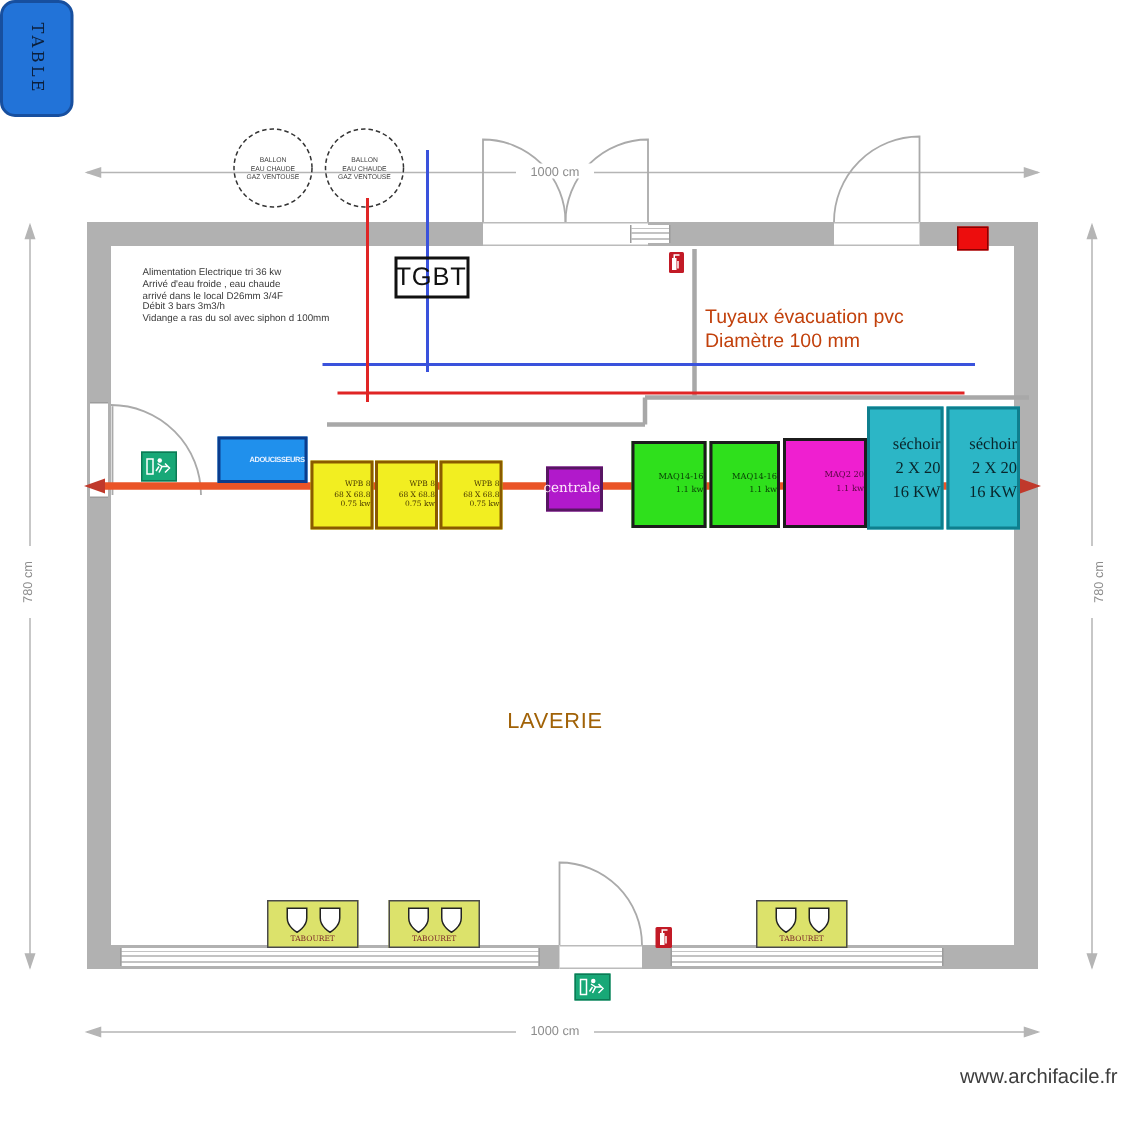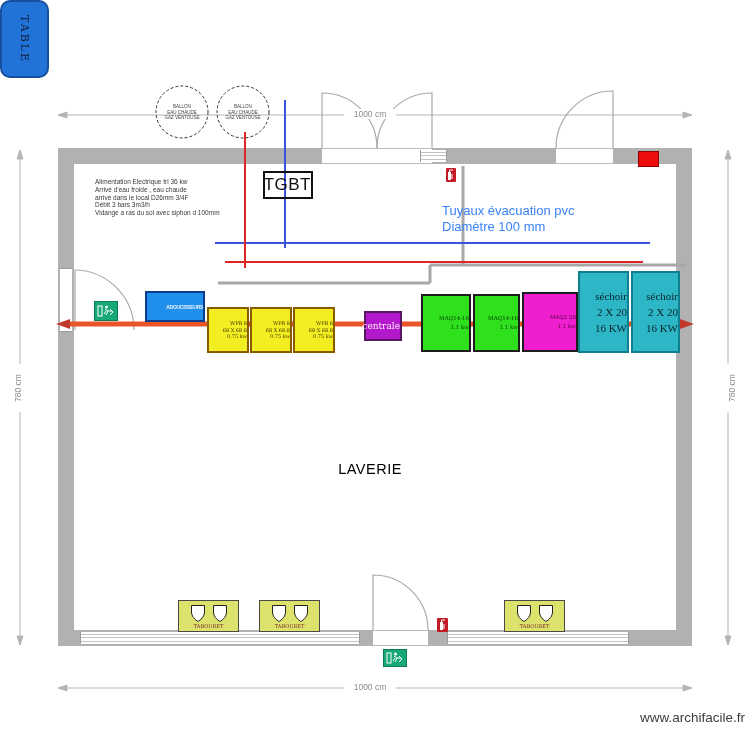--- a/index.html
+++ b/index.html
@@ -38,23 +38,23 @@
              border-radius:10px;color:#0c1f3a;z-index:8;display:flex;align-items:center;justify-content:center;}
   .table-box span{writing-mode:vertical-rl;font-size:11px;letter-spacing:2px;}
   .stool{position:absolute;top:600px;width:61px;height:32px;background:#dce26b;border:1.5px solid #4a4a4a;
          z-index:8;box-sizing:border-box;text-align:center;}
   .stool.s1{left:178px}.stool.s2{left:259px}.stool.s3{left:504px}
   .stool .shields{display:flex;justify-content:center;gap:6px;margin-top:3px;}
   .stool .label{font-size:5px;color:#7c2b2b;line-height:6px;font-family:"DejaVu Serif",serif;}
   .tgbt{left:263px;top:171px;width:50px;height:28px;border:2px solid #111;background:transparent;
         z-index:9;color:#111;font-size:17px;letter-spacing:0.5px;}
   .note{position:absolute;left:95px;top:178px;font-size:6.5px;line-height:7.8px;color:#3a3a3a;z-index:6;}
-  .pipes-note{position:absolute;left:442px;top:203px;font-size:13px;line-height:16px;color:#3b82f6;z-index:6;}
-  .room-label{position:absolute;left:300px;top:461px;width:140px;text-align:center;
-              font-size:14.5px;color:#000000;z-index:6;letter-spacing:0.5px;}
+  .pipes-note{position:absolute;left:470px;top:203px;font-size:13px;line-height:16px;color:#c2410c;z-index:6;}
+  .room-label{position:absolute;left:300px;top:473px;width:140px;text-align:center;
+              font-size:14.5px;color:#a16207;z-index:6;letter-spacing:0.5px;}
   .boiler-text{position:absolute;width:56px;text-align:center;font-size:4.5px;line-height:5.6px;
                color:#444;z-index:6;}
   .bt1{left:154px;top:104px}.bt2{left:215px;top:104px}
   .dim-label{position:absolute;background:#fff;color:#8c8c8c;font-size:8.5px;text-align:center;z-index:6;padding:0 2px;}
   .dim-top{left:344px;top:109px;width:48px;}
   .dim-bottom{left:344px;top:682px;width:48px;}
   .dim-left{left:-6px;top:383px;width:44px;transform:rotate(-90deg);}
   .dim-right{left:708px;top:383px;width:44px;transform:rotate(-90deg);}
   .red-panel{left:638px;top:151px;width:19px;height:14px;background:#ed0d0d;border:1px solid #8a0000;z-index:8;}
   .exit-sign{position:absolute;background:#18a877;border:1px solid #0c7a55;z-index:9;display:flex;

